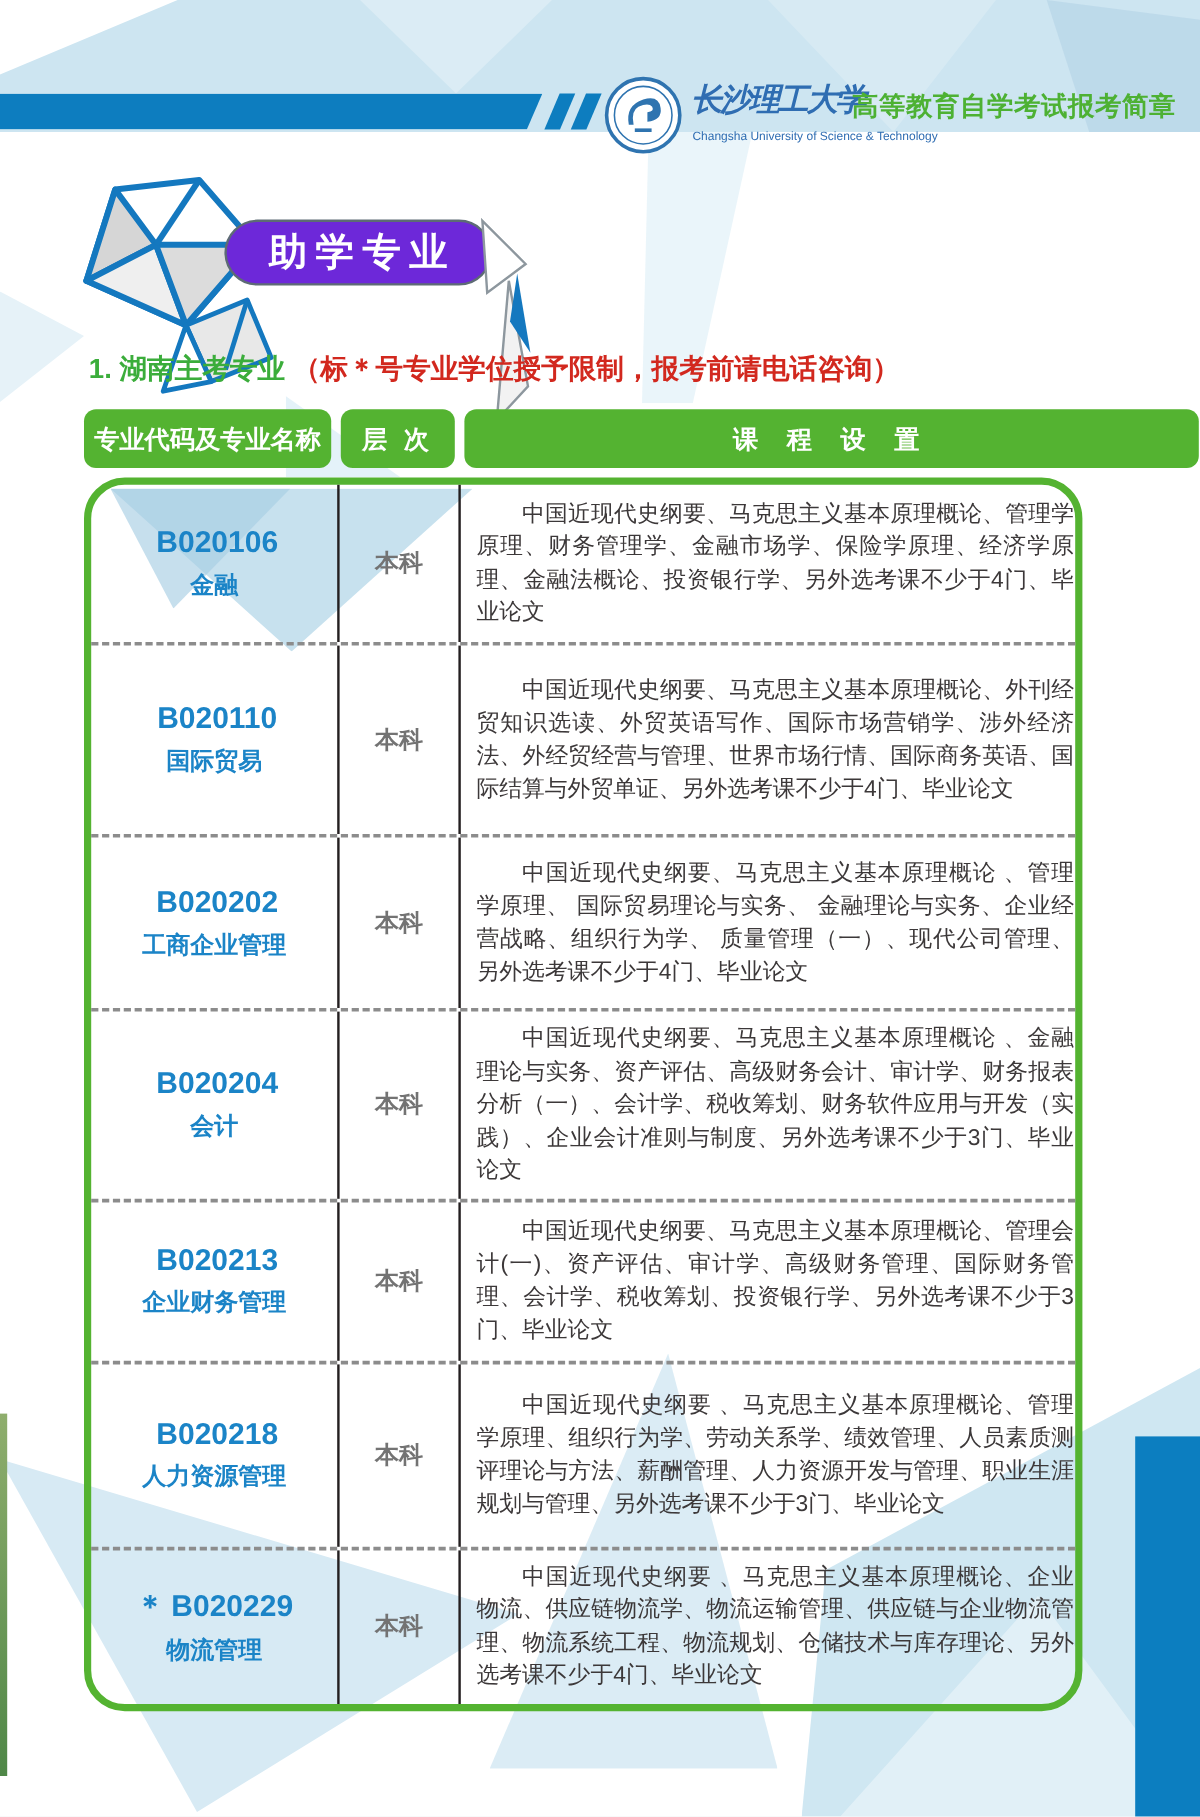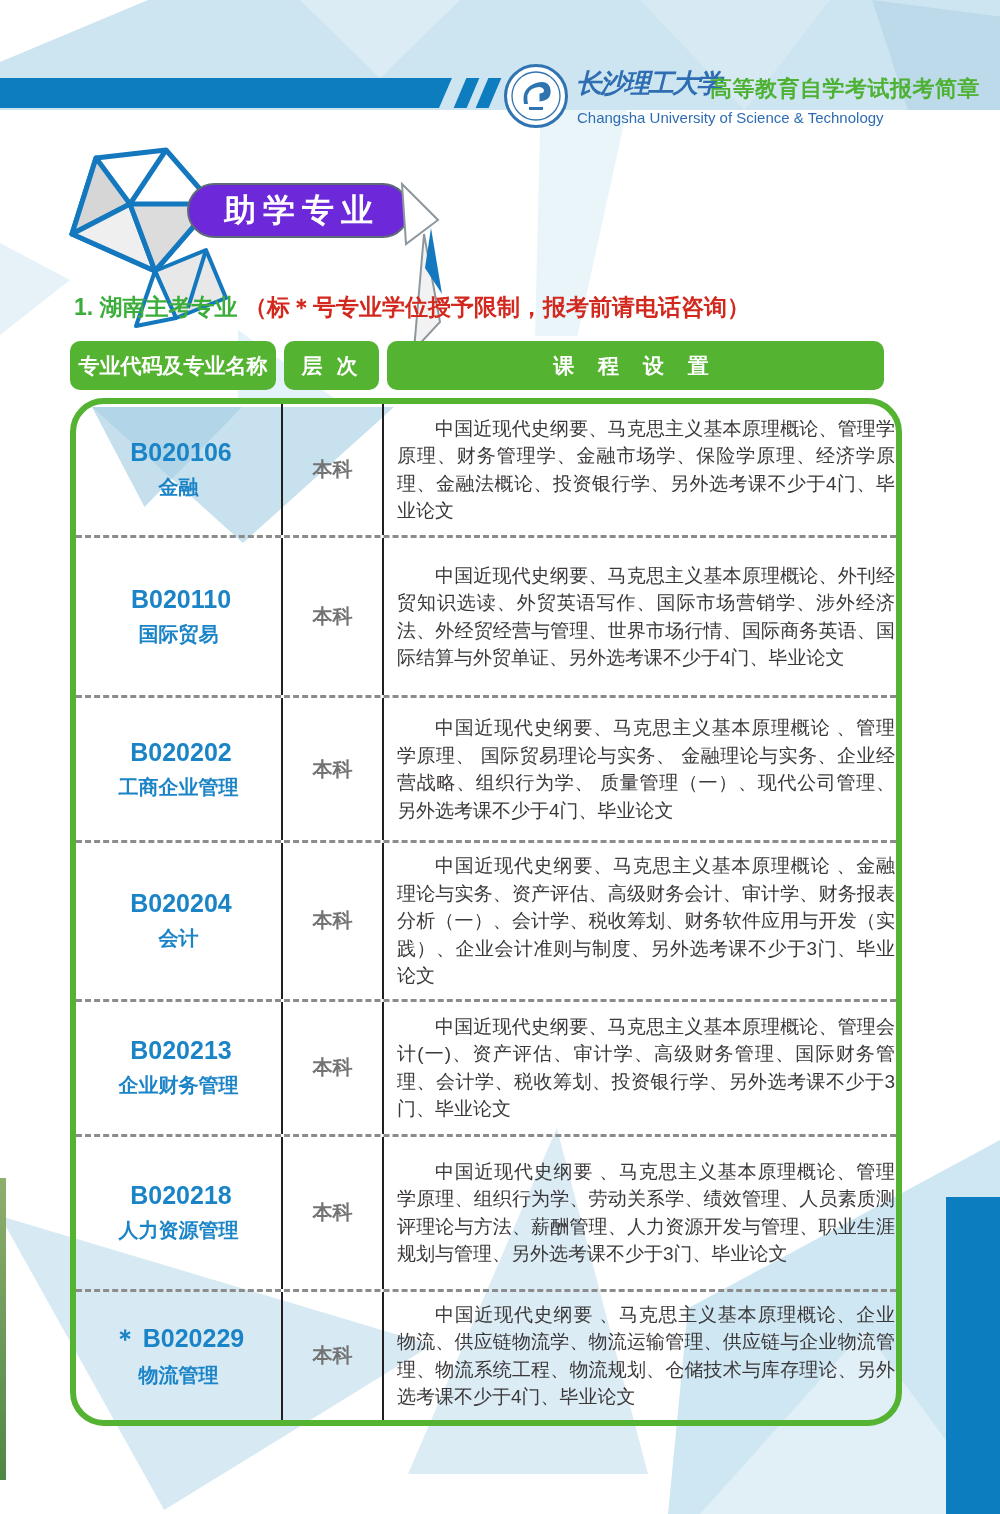--- a/index.html
+++ b/index.html
@@ -43,21 +43,21 @@
   
   .blue-bar { position:absolute; left:0; top:78px; width:452px; height:30px; background:#0d7dbf;
     clip-path:polygon(0 0,100% 0,calc(100% - 13px) 100%,0 100%); }
   .slash { position:absolute; top:78px; width:13px; height:30px; background:#0d7dbf;
     transform:skewX(-23deg); }
   .slash.s1 { left:460px; } .slash.s2 { left:482px; }
   .logo { position:absolute; left:503px; top:63px; width:66px; height:66px; }
   .uni-cn { position:absolute; left:576px; top:66px; width:140px;
     font-family:"Liberation Serif","DejaVu Serif",serif; font-style:italic; font-weight:900;
     font-size:26px; letter-spacing:-2px; color:#2f6db2; white-space:nowrap;text-align:right; }
-  .uni-en { position:absolute; left:577px; top:109px; font-size:15px; color:#2f6db2;
+  .uni-en { position:absolute; left:577px; top:109px; font-size:10px; color:#2f6db2;
     white-space:nowrap; letter-spacing:0; }
   .doc-title { position:absolute; left:710px; top:74px; font-size:22px; font-weight:900;
     color:#4db133; white-space:nowrap; letter-spacing:0.5px; }
 
   
   .crystal { position:absolute; left:58px; top:146px; width:175px; height:195px; }
   .banner-pill { position:absolute; left:187px; top:183px; width:223px; height:55px;
     background:#6d28d9; border:2px solid #5d6b75; border-radius:29px;
     display:flex; align-items:center; justify-content:center;
     color:#fff; font-size:32px; font-weight:900; letter-spacing:7px; padding-left:7px; }
@@ -68,21 +68,21 @@
     white-space:nowrap; }
   .section-heading .g { color:#3bad3b; }
   .section-heading .r { color:#d2281e; }
 
   
   .pill { position:absolute; top:341px; height:49px; background:#54b331; border-radius:10px;
     display:flex; align-items:center; justify-content:center; color:#fff;
     font-size:21px; font-weight:800; letter-spacing:2px; }
   .pill.p1 { left:70px;  width:206px; letter-spacing:0; }
   .pill.p2 { left:284px; width:95px;  letter-spacing:4px; }
-  .pill.p3 { left:387px; width:497px; letter-spacing:9px; }
+  .pill.p3 { left:387px; width:612px; letter-spacing:9px; }
 
   
   .majors-table { position:absolute; left:70px; top:398px; width:832px;
     border:6px solid #54b331; border-radius:34px; background:transparent; }
   .t-row { display:grid; grid-template-columns:205px 101px 1fr;
     border-bottom:3px dashed #8c8c8c; }
   .t-row:last-child { border-bottom:none; }
   .t-row:nth-child(1){ min-height:134px; }
   .t-row:nth-child(2){ min-height:160px; }
   .t-row:nth-child(3){ min-height:145px; }

